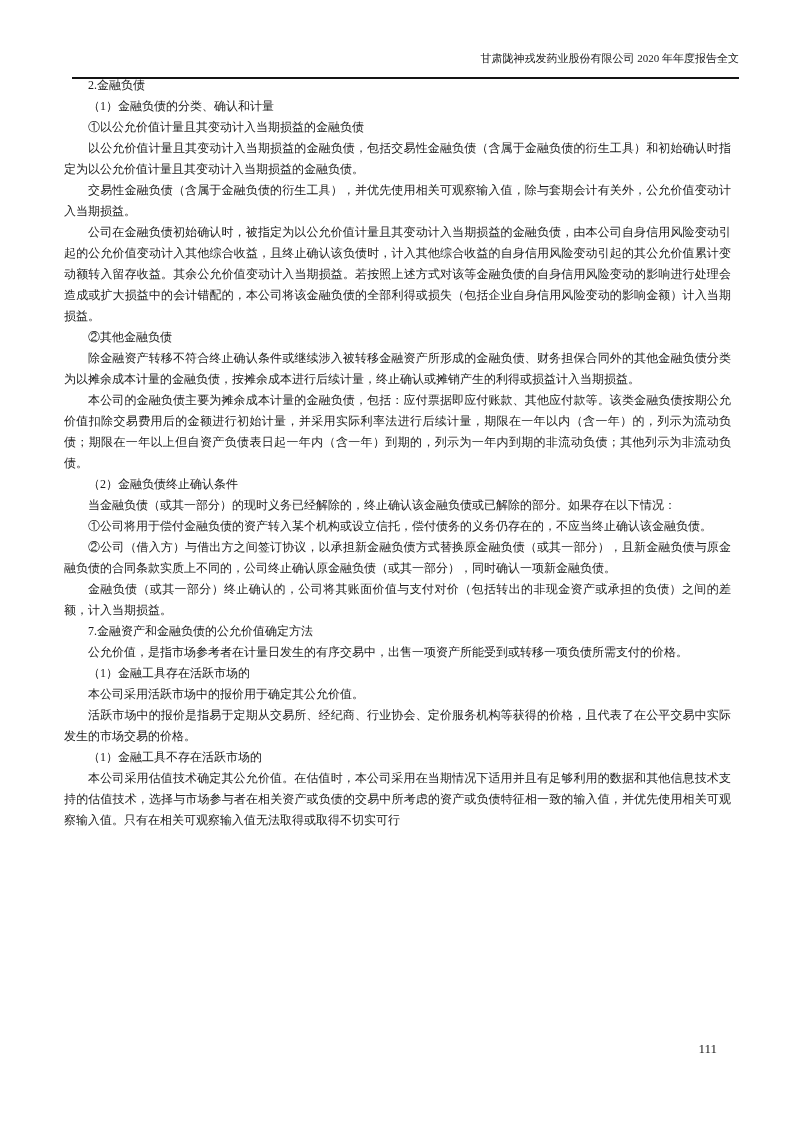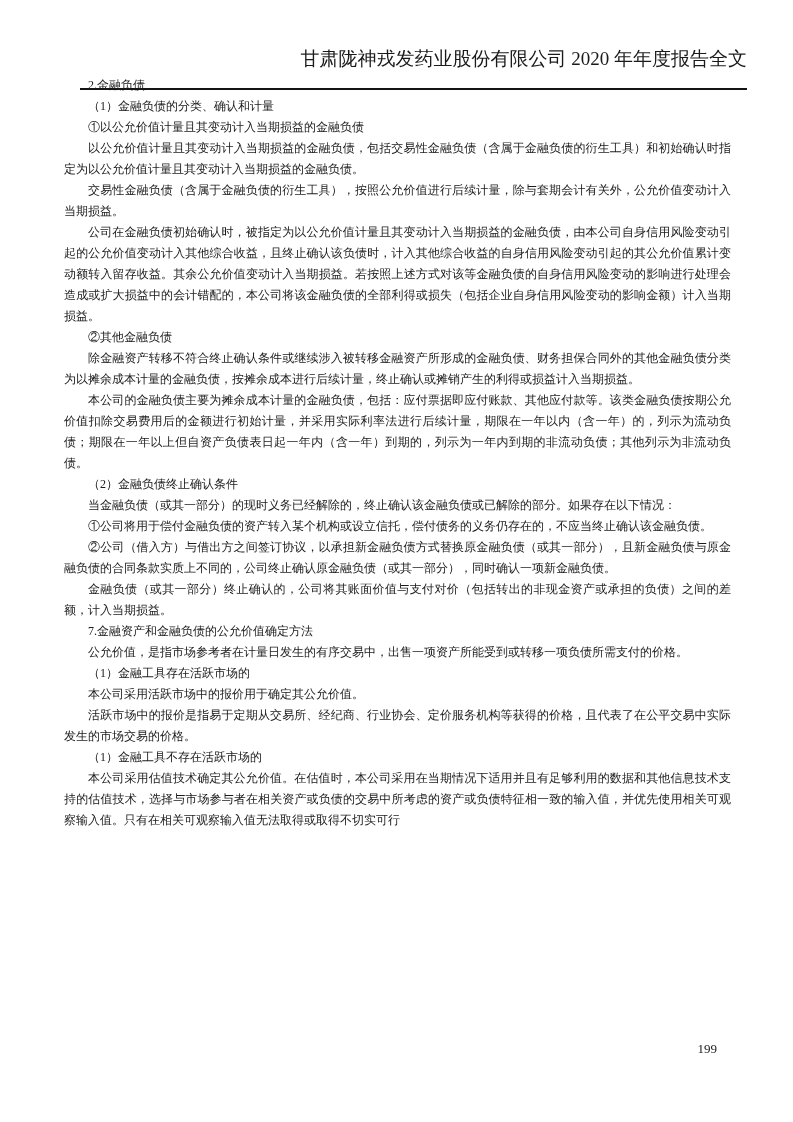--- a/index.html
+++ b/index.html
@@ -12,26 +12,26 @@
     width: 793px;
     height: 1122px;
     background: #ffffff;
     color: #1a1a1a;
     font-family: "Liberation Serif", "DejaVu Serif", serif;
     overflow: hidden;
   }
   .header {
     position: absolute;
     top: 50px;
-    left: 80px;
+    left: 72px;
     width: 667px;
     text-align: right;
-    font-size: 19px;
+    font-size: 11px;
     line-height: 17px;
-    padding-bottom: 21px;
+    padding-bottom: 10px;
     border-bottom: 2px solid #141414;
     white-space: nowrap;
   }
   .content {
     position: absolute;
     top: 75px;
     left: 64px;
     width: 667px;
     font-size: 12px;
     line-height: 21px;
@@ -59,34 +59,34 @@
 
   <div class="header">
     <span>甘肃陇神戎发药业股份有限公司 2020 年年度报告全文</span>
   </div>
 
   <div class="content">
       <p class="heading">2.金融负债</p>
       <p class="heading">（1）金融负债的分类、确认和计量</p>
       <p class="heading">①以公允价值计量且其变动计入当期损益的金融负债</p>
       <p class="paragraph">以公允价值计量且其变动计入当期损益的金融负债，包括交易性金融负债（含属于金融负债的衍生工具）和初始确认时指定为以公允价值计量且其变动计入当期损益的金融负债。</p>
-      <p class="paragraph">交易性金融负债（含属于金融负债的衍生工具），按照公允价值进行后续计量，除与套期会计有关外，公允价值变动计入当期损益。</p>
+      <p class="paragraph">交易性金融负债（含属于金融负债的衍生工具），并优先使用相关可观察输入值，除与套期会计有关外，公允价值变动计入当期损益。</p>
       <p class="paragraph">公司在金融负债初始确认时，被指定为以公允价值计量且其变动计入当期损益的金融负债，由本公司自身信用风险变动引起的公允价值变动计入其他综合收益，且终止确认该负债时，计入其他综合收益的自身信用风险变动引起的其公允价值累计变动额转入留存收益。其余公允价值变动计入当期损益。若按照上述方式对该等金融负债的自身信用风险变动的影响进行处理会造成或扩大损益中的会计错配的，本公司将该金融负债的全部利得或损失（包括企业自身信用风险变动的影响金额）计入当期损益。</p>
       <p class="heading">②其他金融负债</p>
       <p class="paragraph">除金融资产转移不符合终止确认条件或继续涉入被转移金融资产所形成的金融负债、财务担保合同外的其他金融负债分类为以摊余成本计量的金融负债，按摊余成本进行后续计量，终止确认或摊销产生的利得或损益计入当期损益。</p>
       <p class="paragraph">本公司的金融负债主要为摊余成本计量的金融负债，包括：应付票据即应付账款、其他应付款等。该类金融负债按期公允价值扣除交易费用后的金额进行初始计量，并采用实际利率法进行后续计量，期限在一年以内（含一年）的，列示为流动负债；期限在一年以上但自资产负债表日起一年内（含一年）到期的，列示为一年内到期的非流动负债；其他列示为非流动负债。</p>
       <p class="heading">（2）金融负债终止确认条件</p>
       <p class="paragraph">当金融负债（或其一部分）的现时义务已经解除的，终止确认该金融负债或已解除的部分。如果存在以下情况：</p>
       <p class="paragraph">①公司将用于偿付金融负债的资产转入某个机构或设立信托，偿付债务的义务仍存在的，不应当终止确认该金融负债。</p>
       <p class="paragraph">②公司（借入方）与借出方之间签订协议，以承担新金融负债方式替换原金融负债（或其一部分），且新金融负债与原金融负债的合同条款实质上不同的，公司终止确认原金融负债（或其一部分），同时确认一项新金融负债。</p>
       <p class="paragraph">金融负债（或其一部分）终止确认的，公司将其账面价值与支付对价（包括转出的非现金资产或承担的负债）之间的差额，计入当期损益。</p>
       <p class="heading">7.金融资产和金融负债的公允价值确定方法</p>
       <p class="paragraph">公允价值，是指市场参考者在计量日发生的有序交易中，出售一项资产所能受到或转移一项负债所需支付的价格。</p>
       <p class="heading">（1）金融工具存在活跃市场的</p>
       <p class="paragraph">本公司采用活跃市场中的报价用于确定其公允价值。</p>
       <p class="paragraph">活跃市场中的报价是指易于定期从交易所、经纪商、行业协会、定价服务机构等获得的价格，且代表了在公平交易中实际发生的市场交易的价格。</p>
       <p class="heading">（1）金融工具不存在活跃市场的</p>
       <p class="paragraph">本公司采用估值技术确定其公允价值。在估值时，本公司采用在当期情况下适用并且有足够利用的数据和其他信息技术支持的估值技术，选择与市场参与者在相关资产或负债的交易中所考虑的资产或负债特征相一致的输入值，并优先使用相关可观察输入值。只有在相关可观察输入值无法取得或取得不切实可行</p>
     </div>
 
-  <div class="page-number">199</div>
+  <div class="page-number">111</div>
 
 </div>
 
 </body></html>

